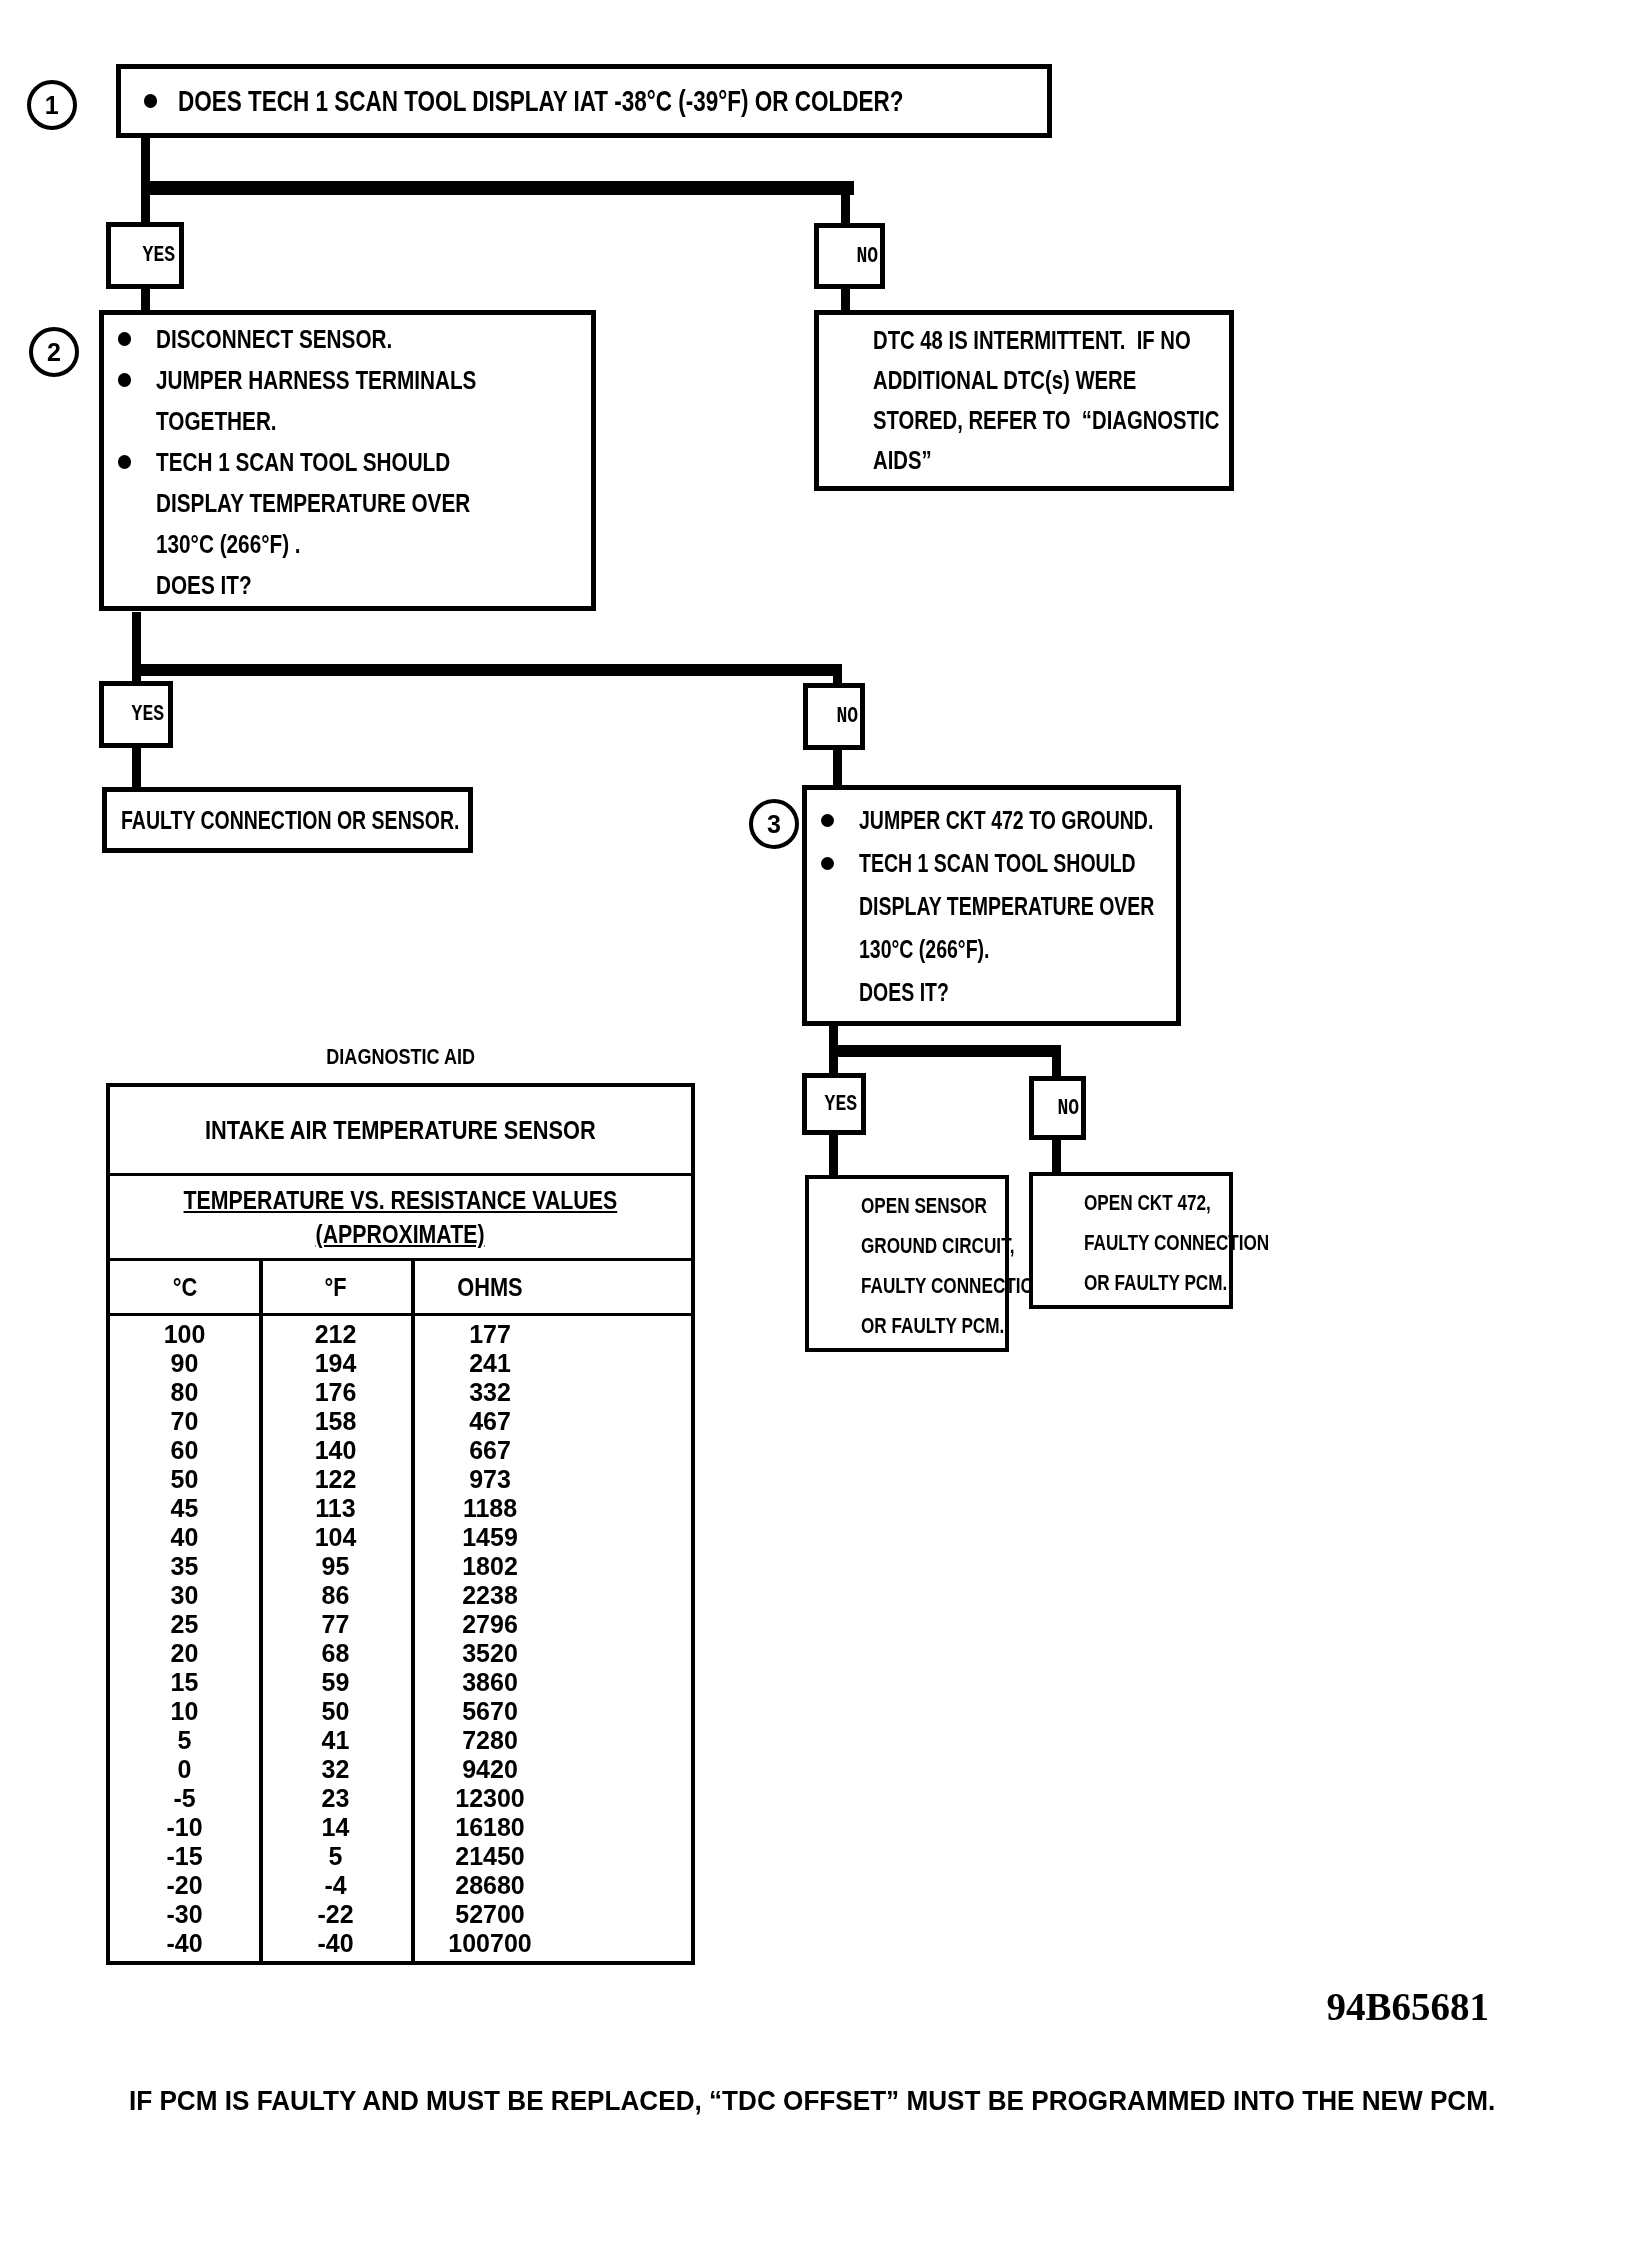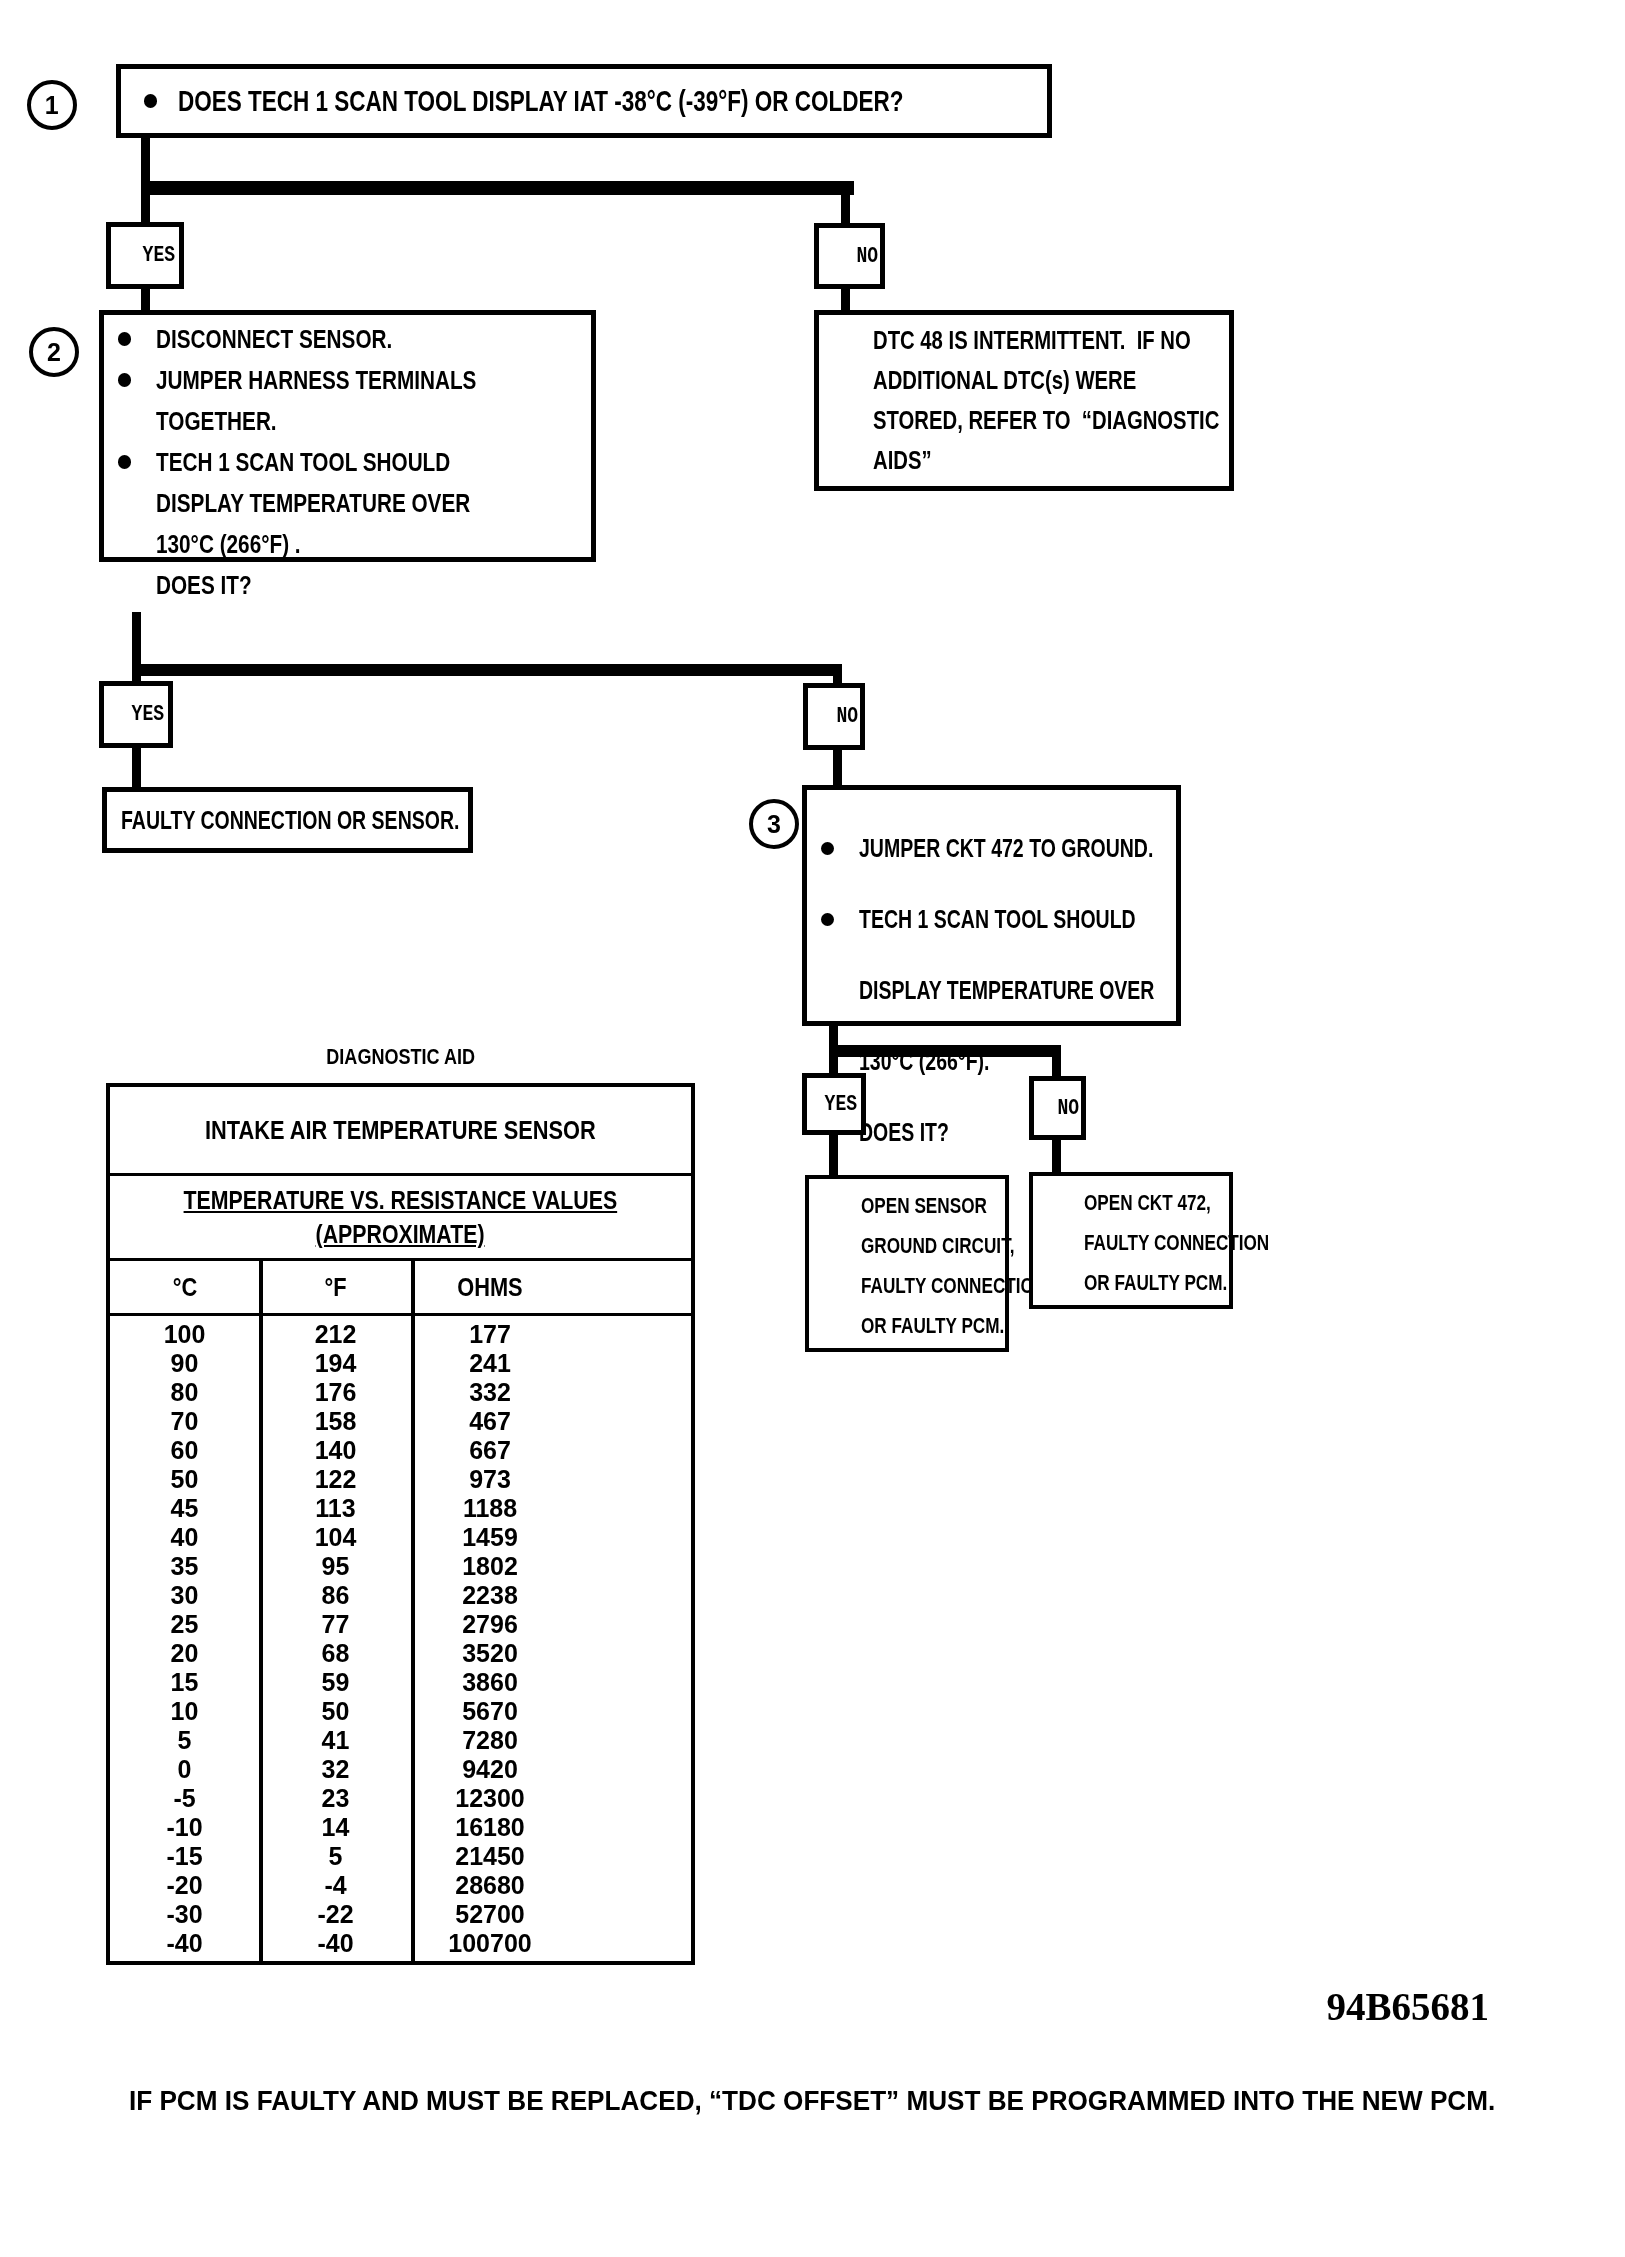--- a/index.html
+++ b/index.html
@@ -16,29 +16,29 @@
   .x95{transform:scaleX(0.95);}
   .lbl{display:flex;align-items:center;justify-content:flex-end;font-weight:bold;font-size:22px;font-family:Liberation Mono, monospace;}
   .ln{display:flex;align-items:center;}
   .dot{flex:none;width:13.3px;height:13.3px;border-radius:50%;background:#000;margin-right:25px;}
   .dot.none{background:transparent;}
   
   #step1{left:116px;top:64px;width:936px;height:74px;display:flex;align-items:center;padding-left:23px;font-size:30px;}
   #step1 .dot{margin-right:21px;}
   #yes1{left:106px;top:222px;width:78px;height:67px;}
   #no1{left:814px;top:223px;width:71px;height:66px;}
-  #step2{left:99px;top:310px;width:497px;height:252px;font-size:26.6px;padding:3.5px 8.9px 0 14px;}
+  #step2{left:99px;top:310px;width:497px;height:301px;font-size:26.6px;padding:3.5px 8.9px 0 14px;}
   #step2 .ln{height:41px;}
   #dtcbox{left:814px;top:310px;width:420px;height:181px;font-size:26px;padding:5.3px 7px 0 16px;}
   #dtcbox .ln{height:40px;}
   #yes2{left:99px;top:681px;width:74px;height:67px;}
   #no2{left:803px;top:683px;width:62px;height:67px;}
   #faulty{left:102px;top:787px;width:371px;height:66px;display:flex;align-items:center;padding-left:14px;font-size:26px;}
   #step3{left:802px;top:785px;width:379px;height:241px;font-size:25px;padding:8.9px 5.3px 0 14px;}
-  #step3 .ln{height:43px;margin-top:28px;}
+  #step3 .ln{height:43px;}
   #yes3{left:802px;top:1073px;width:64px;height:62px;}
   #no3{left:1029px;top:1076px;width:57px;height:64px;}
   #openground{left:805px;top:1175px;width:204px;height:177px;font-size:22px;padding:7px 3.5px 0 14px;border-width:4.4px;}
   #openground .ln{height:40px;}
   #openckt{left:1029px;top:1172px;width:204px;height:137px;font-size:22px;padding:7px 3.5px 0 12.4px;border-width:4.4px;}
   #openckt .ln{height:40px;}
   
   #aidtitle{position:absolute;left:106px;top:1044px;width:589px;text-align:center;font-size:22px;font-weight:bold;}
   #aidtable{left:106px;top:1083px;width:589px;height:882px;border-width:4.4px;}
   #trow1{height:89px;border-bottom:3.5px solid #000;display:flex;align-items:center;justify-content:center;font-size:26.6px;box-sizing:border-box;}

